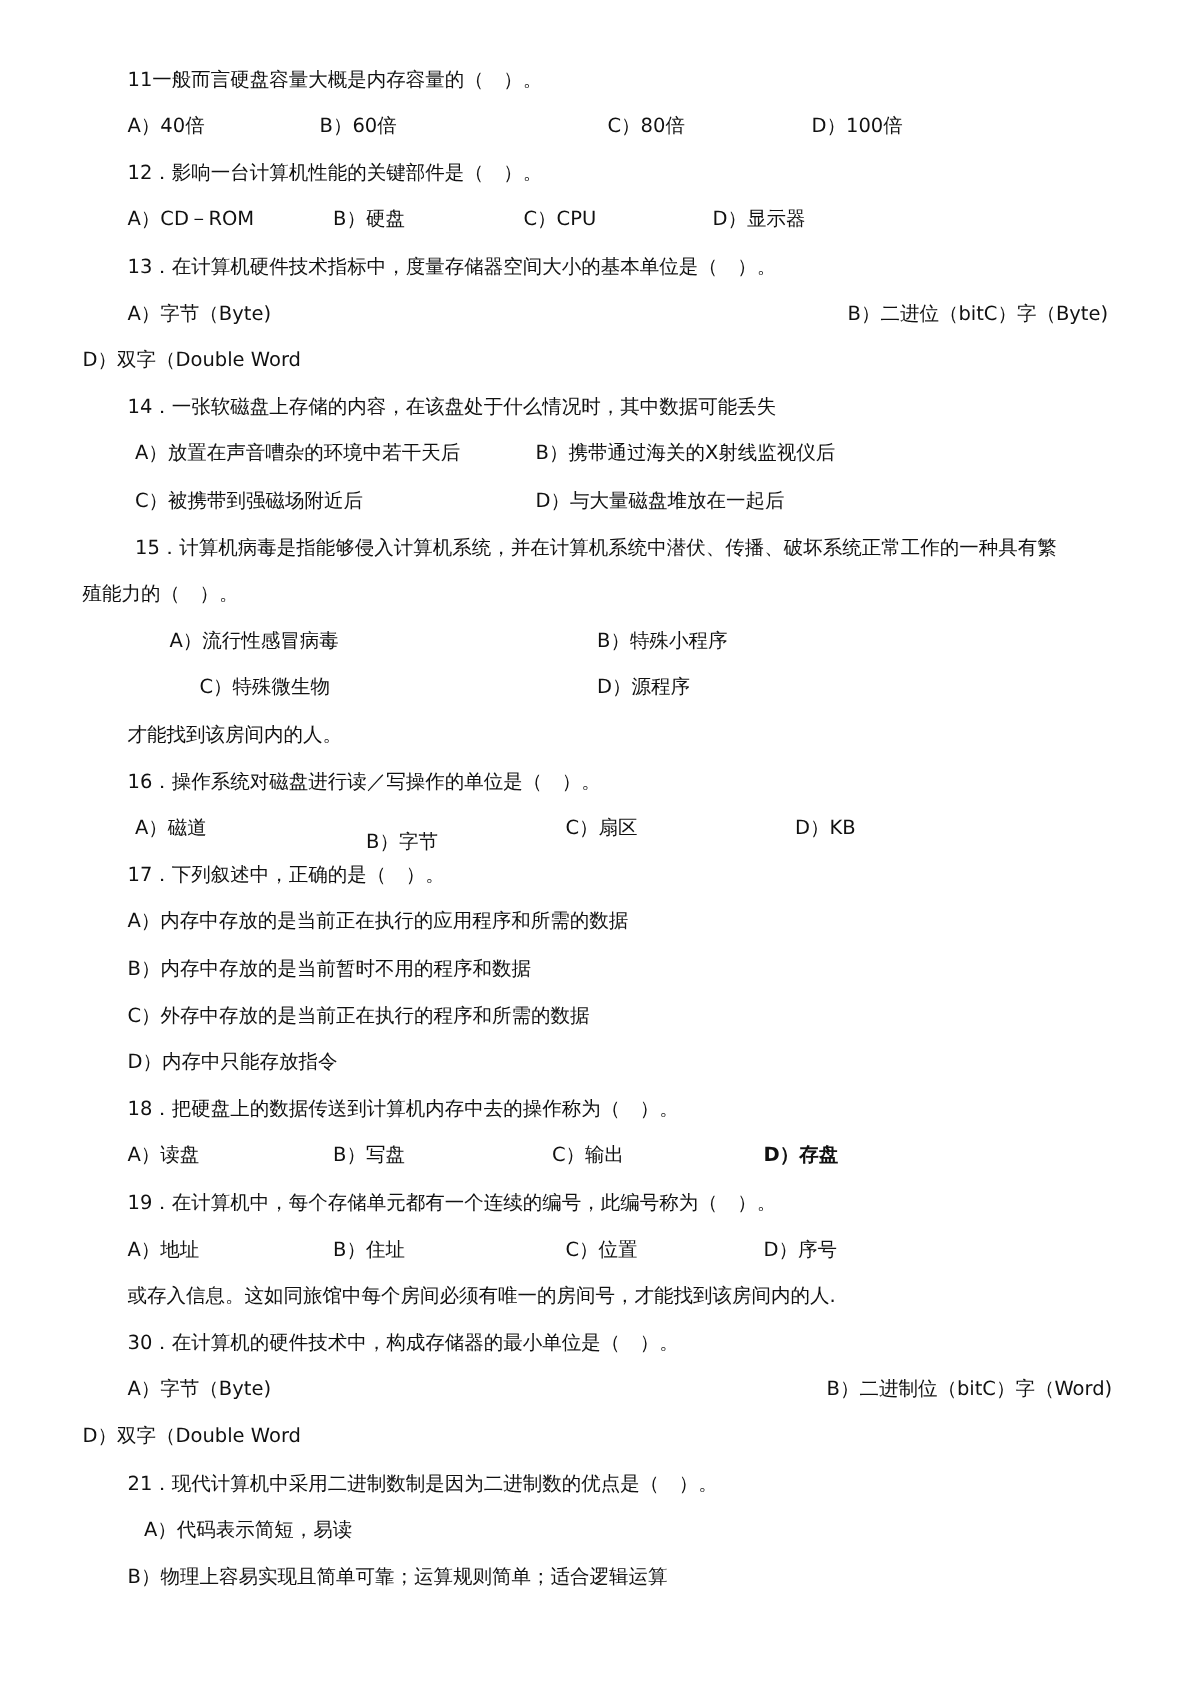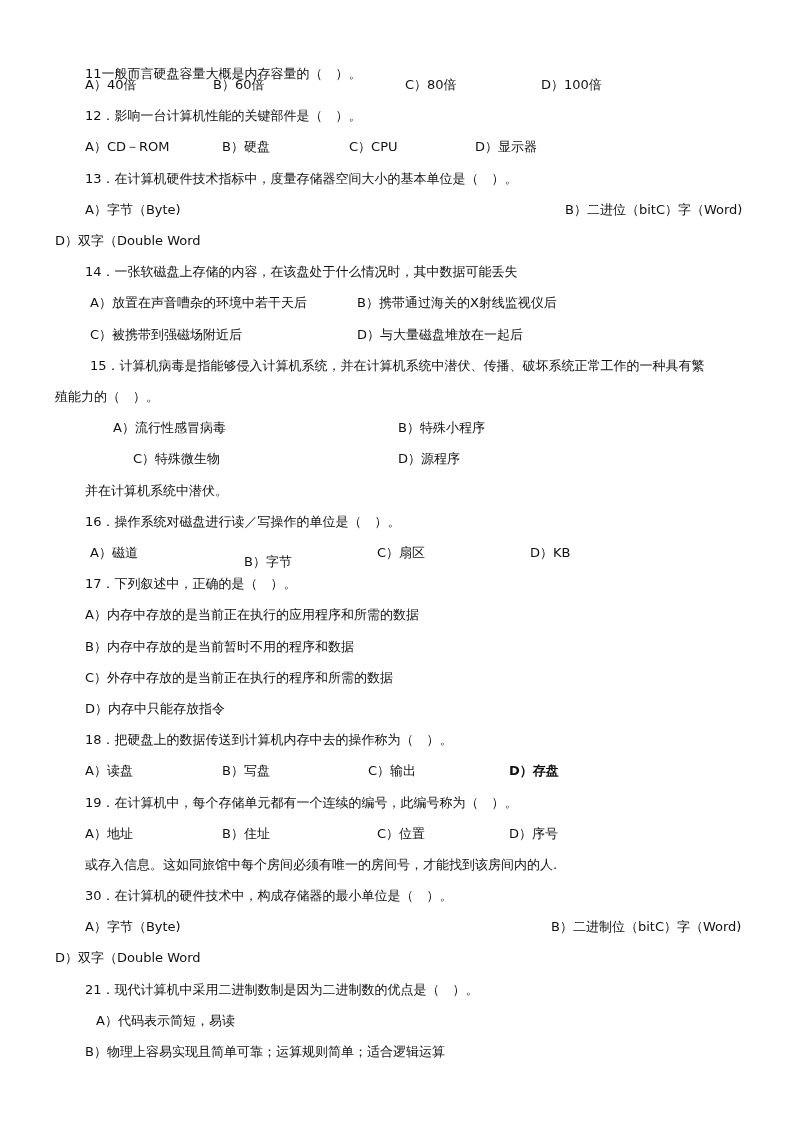--- a/index.html
+++ b/index.html
@@ -4,46 +4,46 @@
 <style>
   html, body { margin: 0; padding: 0; background: #ffffff; }
   body { width: 794px; height: 1123px; position: relative; overflow: hidden;
          font-family: "DejaVu Sans", sans-serif; color: #111; font-size: 13px; }
   .ln { position: absolute; white-space: nowrap; line-height: 16px; }
 </style>
 </head>
 <body>
 
 <div id="page">
-    <div class="ln" style="left: 85px; top: 46px; margin-top: 20px;">11一般而言硬盘容量大概是内存容量的（　）。</div>
+    <div class="ln" style="left: 85px; top: 46px;">11一般而言硬盘容量大概是内存容量的（　）。</div>
     <div class="ln" style="left: 85px; top: 77px;">A）40倍</div>
     <div class="ln" style="left: 213px; top: 77px;">B）60倍</div>
     <div class="ln" style="left: 405px; top: 77px;">C）80倍</div>
     <div class="ln" style="left: 541px; top: 77px;">D）100倍</div>
     <div class="ln" style="left: 85px; top: 108px;">12．影响一台计算机性能的关键部件是（　）。</div>
     <div class="ln" style="left: 85px; top: 139px;">A）CD－ROM</div>
     <div class="ln" style="left: 222px; top: 139px;">B）硬盘</div>
     <div class="ln" style="left: 349px; top: 139px;">C）CPU</div>
     <div class="ln" style="left: 475px; top: 139px;">D）显示器</div>
     <div class="ln" style="left: 85px; top: 171px;">13．在计算机硬件技术指标中，度量存储器空间大小的基本单位是（　）。</div>
     <div class="ln" style="left: 85px; top: 202px;">A）字节（Byte)</div>
-    <div class="ln" style="left: 565px; top: 202px;">B）二进位（bitC）字（Word)</div>
+    <div class="ln" style="left: 565px; top: 202px;">B）二进位（bitC）字（Byte)</div>
     <div class="ln" style="left: 55px; top: 233px;">D）双字（Double Word</div>
     <div class="ln" style="left: 85px; top: 264px;">14．一张软磁盘上存储的内容，在该盘处于什么情况时，其中数据可能丢失</div>
     <div class="ln" style="left: 90px; top: 295px;">A）放置在声音嘈杂的环境中若干天后</div>
     <div class="ln" style="left: 357px; top: 295px;">B）携带通过海关的X射线监视仪后</div>
     <div class="ln" style="left: 90px; top: 327px;">C）被携带到强磁场附近后</div>
     <div class="ln" style="left: 357px; top: 327px;">D）与大量磁盘堆放在一起后</div>
     <div class="ln" style="left: 90px; top: 358px;">15．计算机病毒是指能够侵入计算机系统，并在计算机系统中潜伏、传播、破坏系统正常工作的一种具有繁</div>
     <div class="ln" style="left: 55px; top: 389px;">殖能力的（　）。</div>
     <div class="ln" style="left: 113px; top: 420px;">A）流行性感冒病毒</div>
     <div class="ln" style="left: 398px; top: 420px;">B）特殊小程序</div>
     <div class="ln" style="left: 113px; top: 451px; margin-left: 20px;">C）特殊微生物</div>
     <div class="ln" style="left: 398px; top: 451px;">D）源程序</div>
-    <div class="ln" style="left: 85px; top: 483px;">并在计算机系统中潜伏。</div>
+    <div class="ln" style="left: 85px; top: 483px;">才能找到该房间内的人。</div>
     <div class="ln" style="left: 85px; top: 514px;">16．操作系统对磁盘进行读／写操作的单位是（　）。</div>
     <div class="ln" style="left: 90px; top: 545px;">A）磁道</div>
     <div class="ln" style="left: 222px; top: 554px; margin-left: 22px;">B）字节</div>
     <div class="ln" style="left: 377px; top: 545px;">C）扇区</div>
     <div class="ln" style="left: 530px; top: 545px;">D）KB</div>
     <div class="ln" style="left: 85px; top: 576px;">17．下列叙述中，正确的是（　）。</div>
     <div class="ln" style="left: 85px; top: 607px;">A）内存中存放的是当前正在执行的应用程序和所需的数据</div>
     <div class="ln" style="left: 85px; top: 639px;">B）内存中存放的是当前暂时不用的程序和数据</div>
     <div class="ln" style="left: 85px; top: 670px;">C）外存中存放的是当前正在执行的程序和所需的数据</div>
     <div class="ln" style="left: 85px; top: 701px;">D）内存中只能存放指令</div>

